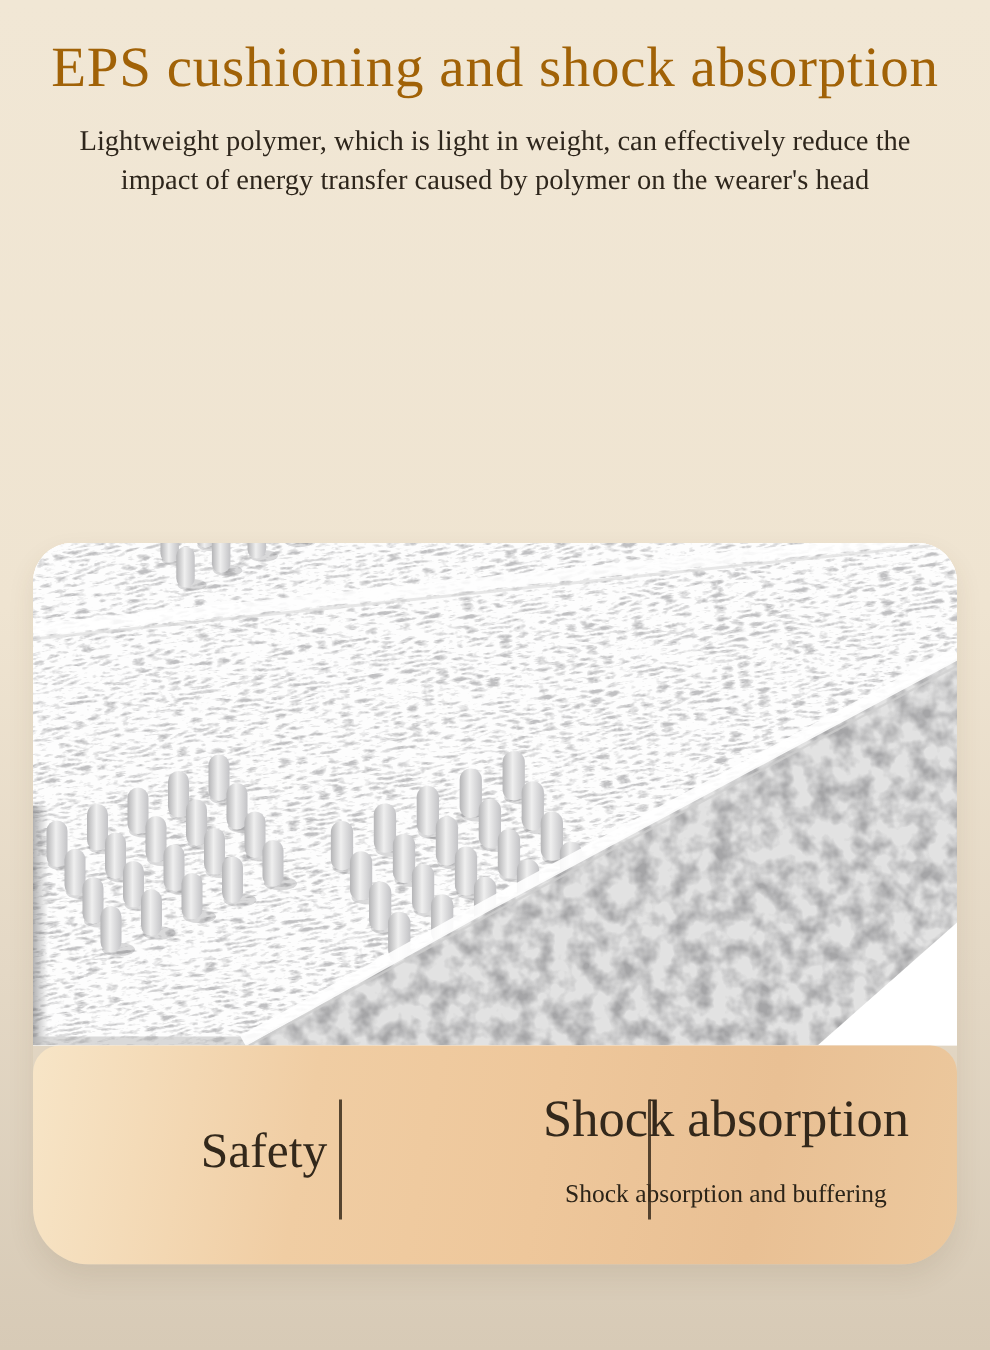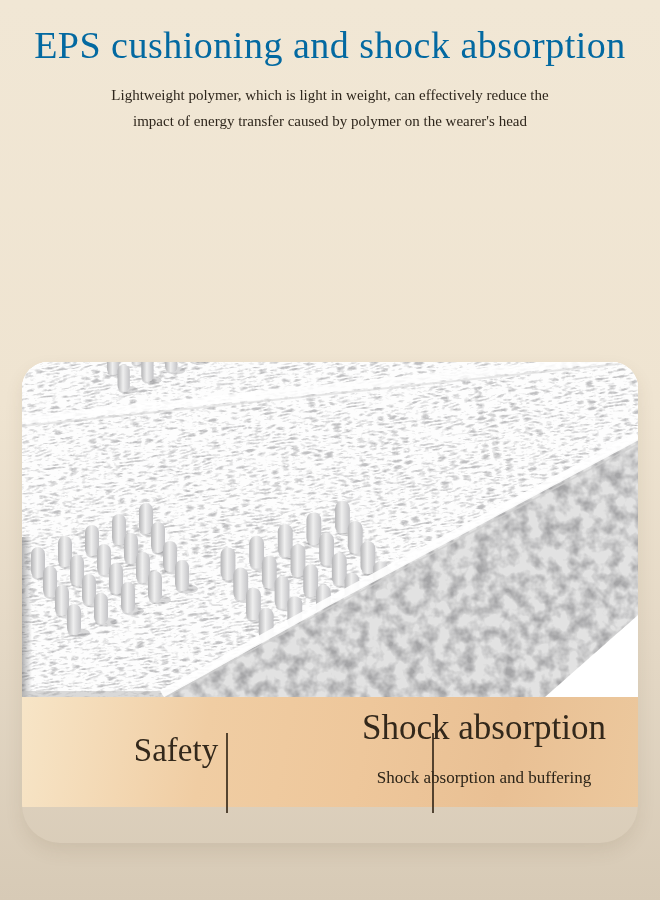--- a/index.html
+++ b/index.html
@@ -4,35 +4,36 @@
 <style>
   html,body{margin:0;padding:0;}
   body{
     width:660px;height:900px;position:relative;overflow:hidden;
     background:linear-gradient(180deg,#f1e7d5 0%,#efe4d1 45%,#e4d8c5 72%,#d7cab6 100%);
     font-family:"Liberation Serif","DejaVu Serif",serif;
     -webkit-font-smoothing:antialiased;
   }
   .header{position:absolute;top:0;left:0;width:660px;text-align:center;}
   .title{
-    margin-top:22px;font-size:38px;line-height:46px;color:#0369a1;
+    margin-top:22px;font-size:38px;line-height:46px;color:#a16207;
     letter-spacing:0.5px;white-space:nowrap;font-weight:400;
   }
-  .subtitle{margin-top:14px;font-size:15px;line-height:26px;color:#2e261c;}
+  .subtitle{margin-top:14px;font-size:19px;line-height:26px;color:#2e261c;}
   .subtitle .line{display:block;white-space:nowrap;}
 
   .card{
     position:absolute;left:22px;top:362px;width:616px;height:481px;
     border-radius:26px 26px 38px 38px;overflow:hidden;
     box-shadow:0 8px 18px rgba(90,70,40,0.10);
   }
   .foam-wrap{width:616px;height:335px;background:#ffffff;}
   .features{
-    position:relative;width:616px;height:110px;display:flex;
+    position:relative;width:616px;height:146px;display:flex;
     background:linear-gradient(100deg,#f7e5c7 0%,#f0cda3 30%,#eec79b 55%,#e9c094 78%,#ecc89d 100%);
+    border-radius:18px;
   }
   .feature-col{
     flex:1;display:flex;flex-direction:column;align-items:center;justify-content:center;
     text-align:center;padding:6px 8px 10px 8px;box-sizing:border-box;
   }
   .feature-heading{font-size:33px;line-height:34px;color:#33281b;}
   .feature-col.small-heading .feature-heading{font-size:35px;line-height:31px;}
   .feature-desc{font-size:17px;line-height:21px;color:#2c2418;margin-top:24px;}
   .feature-col.small-heading .feature-desc{margin-top:24px;}
   .divider{position:absolute;top:36px;width:2px;height:80px;background:#3a2b1b;opacity:0.85;}

